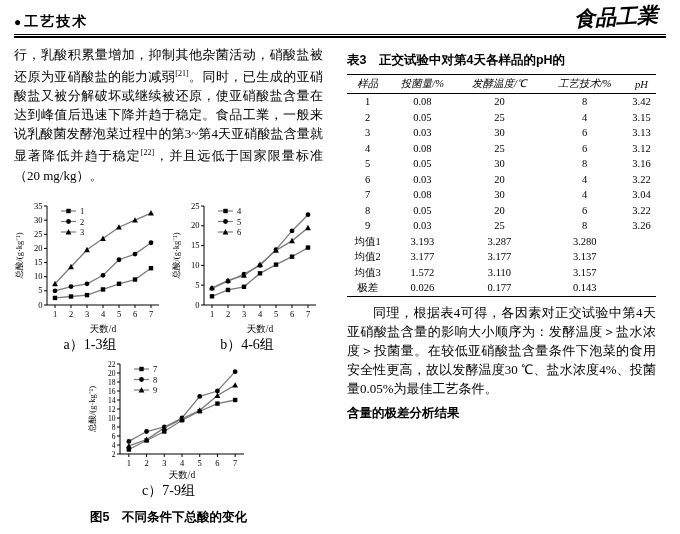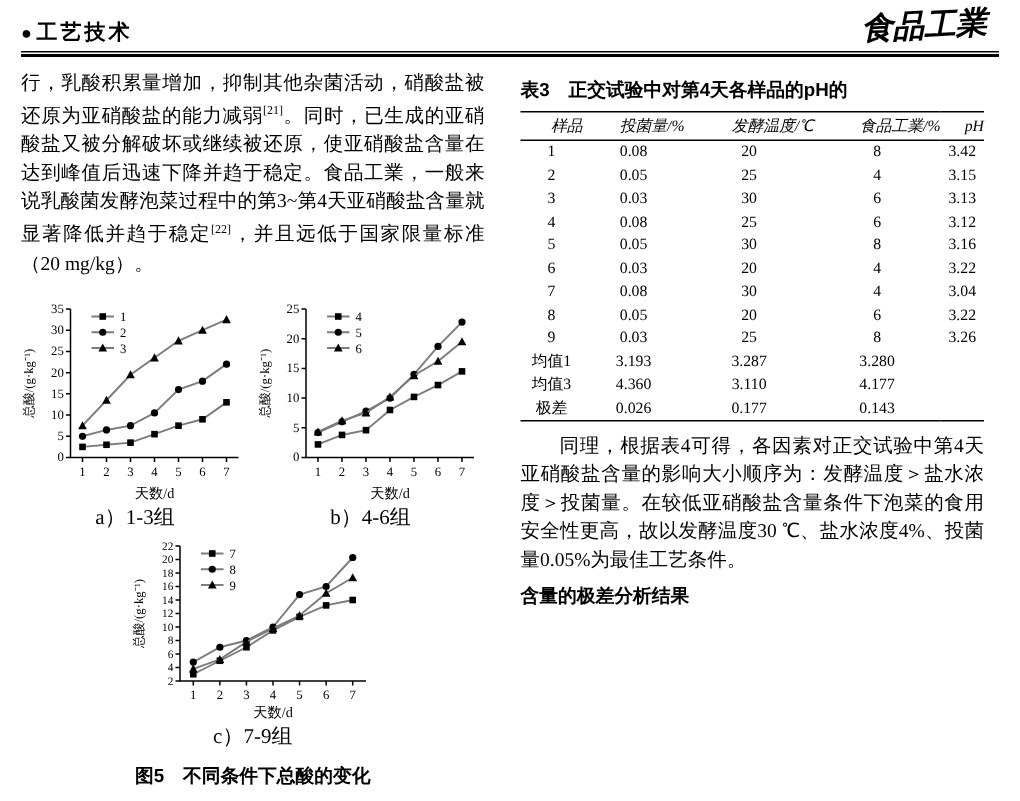--- a/index.html
+++ b/index.html
@@ -22,21 +22,21 @@
   .figure { margin-top:14px; }
   .fig-row { display:flex; justify-content:space-between; }
   .fig-row.center { justify-content:center; margin-top:3px; }
   .chart-block { display:flex; flex-direction:column; align-items:center; }
   svg { display:block; }
   svg text { font-family:"Liberation Serif", serif; fill:#000; }
   .subcap { font-size:14px; margin-top:1px; }
   .fig-caption { text-align:center; font-family:"Liberation Sans", sans-serif; font-weight:bold; font-size:12.5px; margin-top:9px; }
   .table-title { text-align:left; font-family:"Liberation Sans", sans-serif; font-weight:bold; font-size:12.5px; line-height:17px; margin:7px 0 5px 0; }
   table { width:100%; border-collapse:collapse; border-top:1.5px solid #000; border-bottom:1.5px solid #000; font-size:10.5px; }
-  thead th { border-bottom:1px solid #000; font-weight:normal; font-style:italic; padding:2px 0; text-align:right; }
+  thead th { border-bottom:1px solid #000; font-weight:normal; font-style:italic; padding:2px 0; text-align:center; }
   tbody td { text-align:center; padding:1px 0; line-height:13.5px; }
   .para-block { margin-top:6px; }
 </style>
 </head>
 <body>
 
 <div class="page">
 
   <div class="header">
     <div class="section-tag">
@@ -281,21 +281,21 @@
       <div class="table-title">
         <div>表3　正交试验中对第4天各样品的pH的</div>
       </div>
 
       <table>
         <thead>
             <tr>
               <th>样品</th>
               <th>投菌量/%</th>
               <th>发酵温度/℃</th>
-              <th>食品工業/%</th>
+              <th>工艺技术/%</th>
               <th>pH</th>
             </tr>
           </thead>
         <tbody>
             <tr>
               <td>1</td>
               <td>0.08</td>
               <td>20</td>
               <td>8</td>
               <td>3.42</td>
@@ -357,24 +357,31 @@
               <td>3.26</td>
             </tr>
             <tr>
               <td>均值1</td>
               <td>3.193</td>
               <td>3.287</td>
               <td>3.280</td>
               <td></td>
             </tr>
             <tr>
+              <td>均值2</td>
+              <td>3.177</td>
+              <td>3.177</td>
+              <td>3.137</td>
+              <td></td>
+            </tr>
+            <tr>
               <td>均值3</td>
-              <td>4.360</td>
+              <td>1.572</td>
               <td>3.110</td>
-              <td>4.177</td>
+              <td>3.157</td>
               <td></td>
             </tr>
             <tr>
               <td>极差</td>
               <td>0.026</td>
               <td>0.177</td>
               <td>0.143</td>
               <td></td>
             </tr>
           </tbody>

